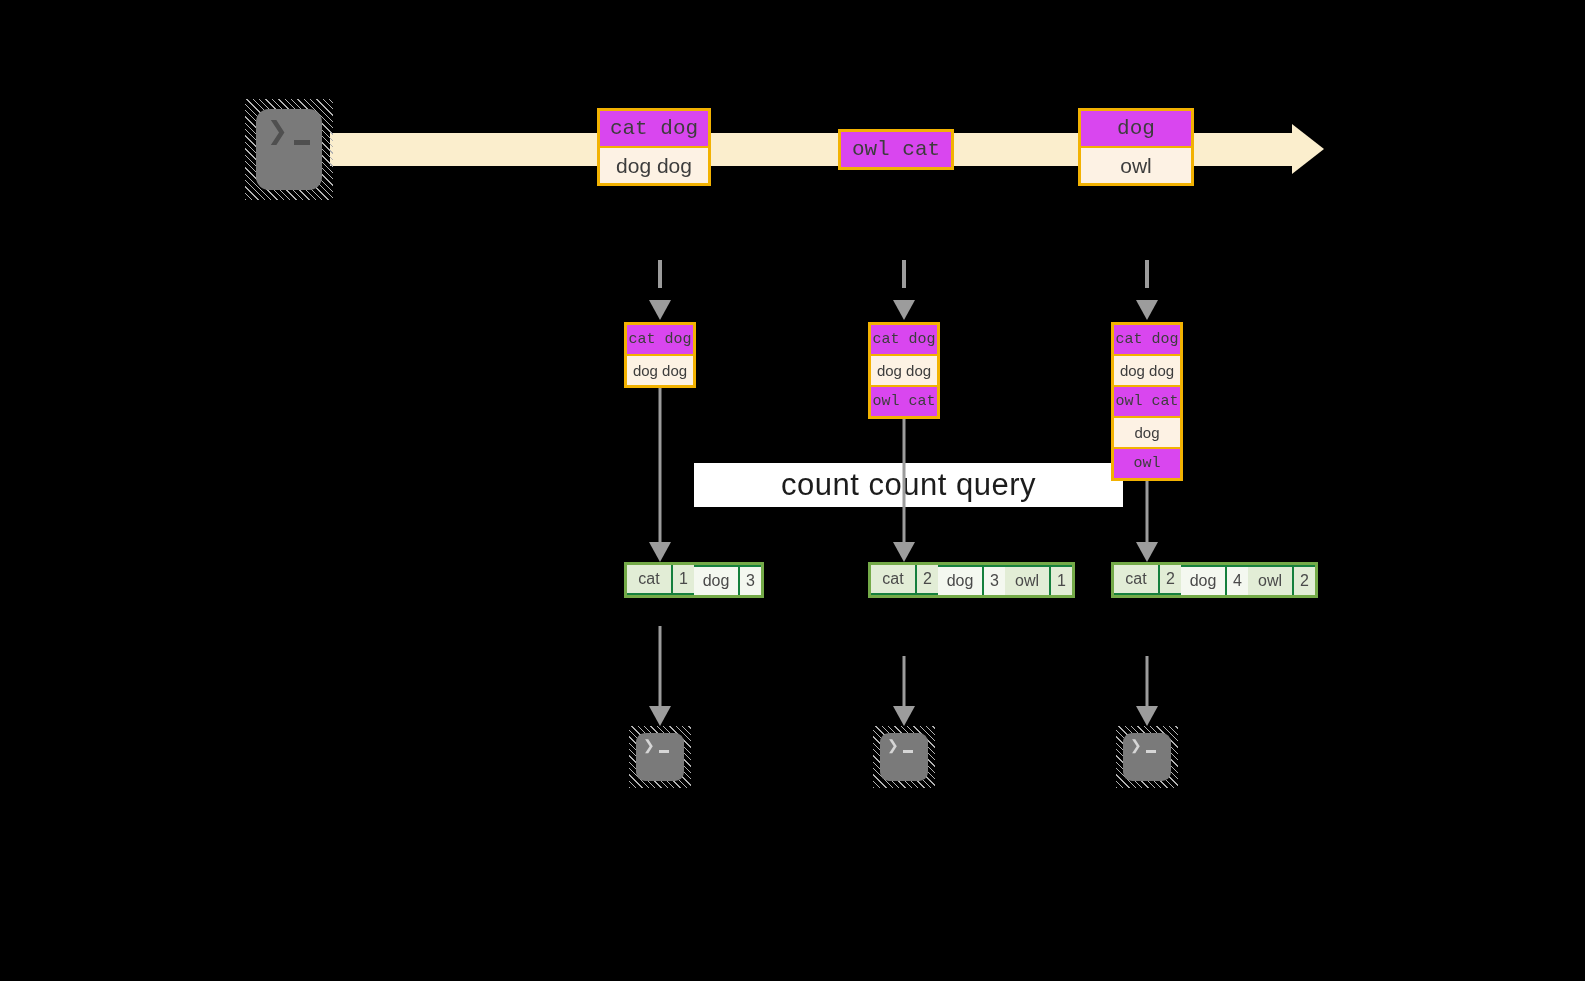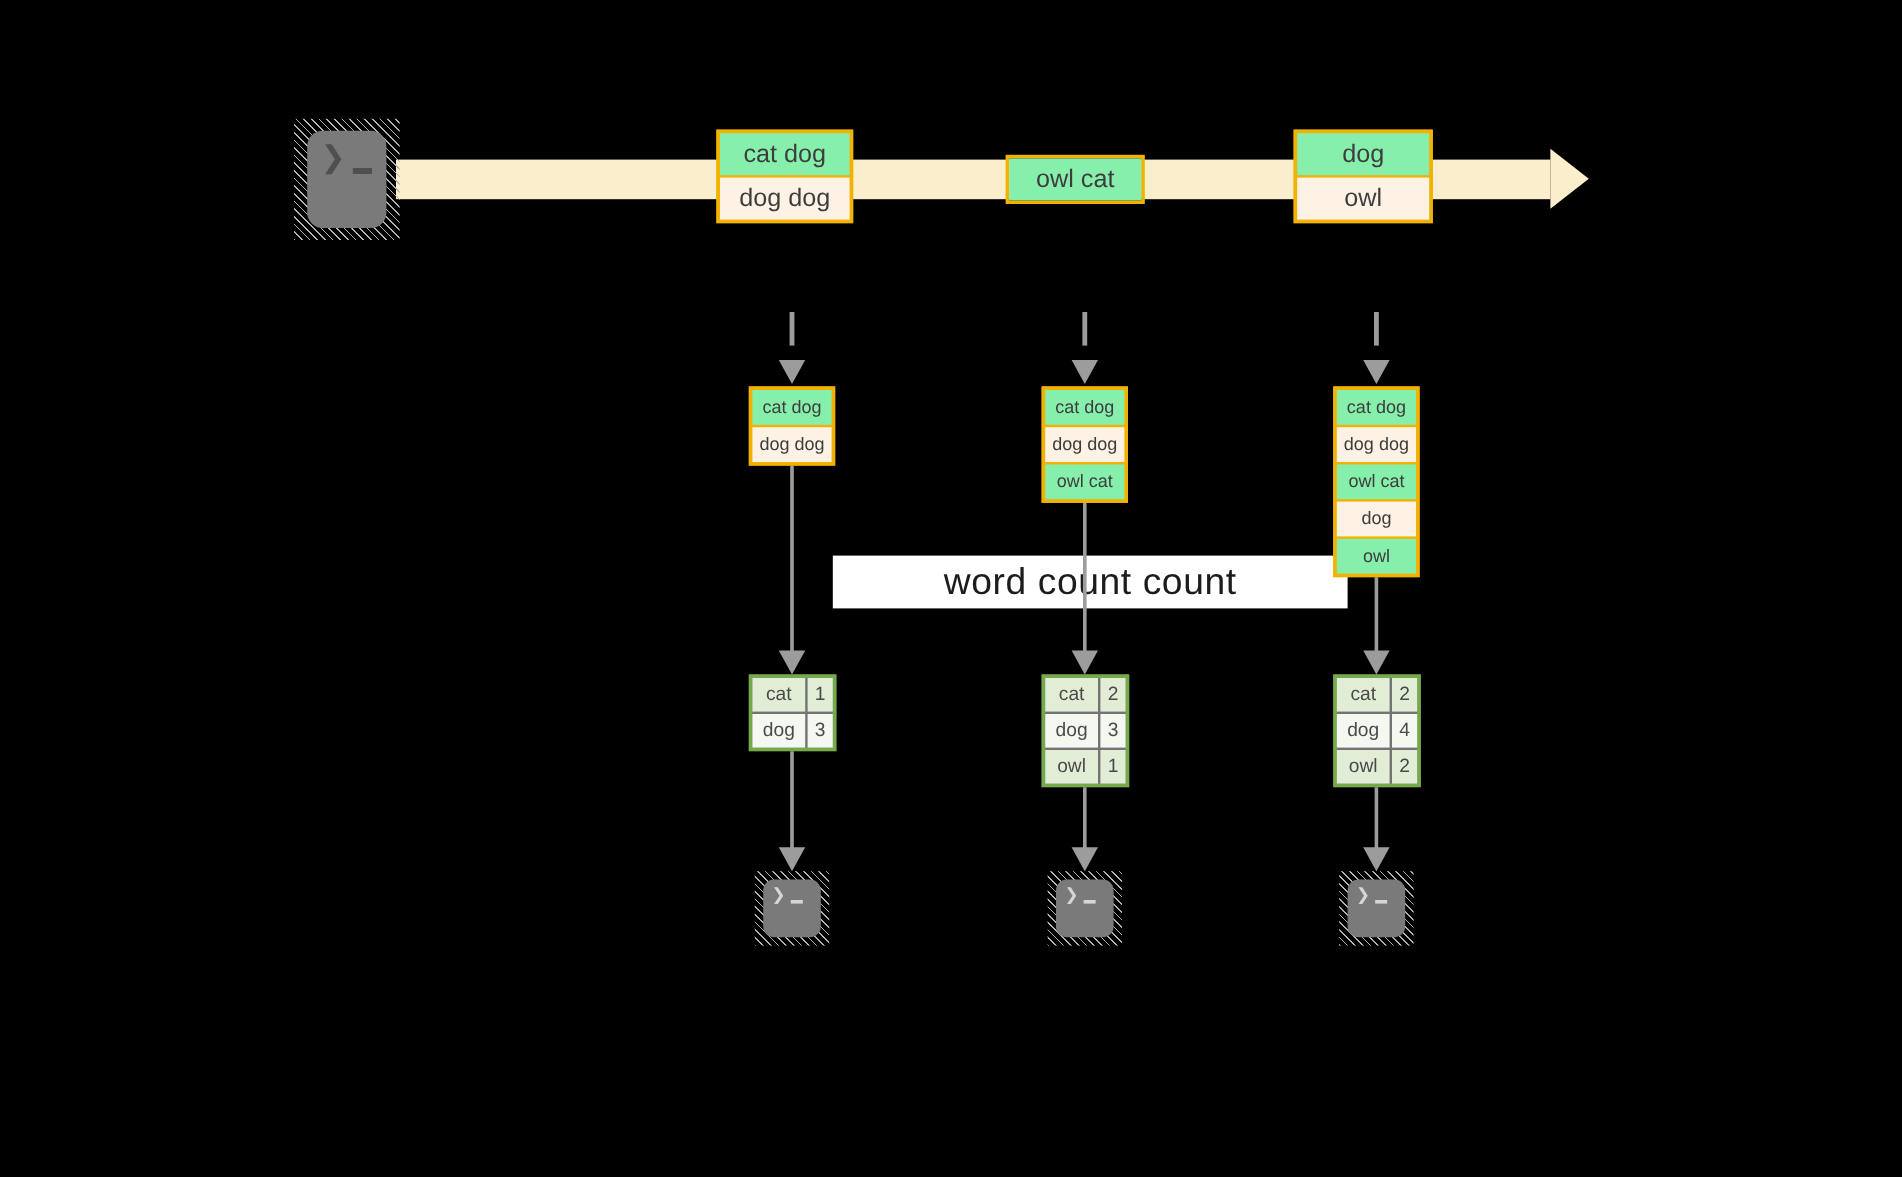--- a/index.html
+++ b/index.html
@@ -16,25 +16,25 @@
   .stream-head{left:1292px;top:124px;width:0;height:0;
     border-top:25px solid transparent;border-bottom:25px solid transparent;
     border-left:32px solid #FBEECD;}
 
   
   .obox{border:3px solid #F2B202;display:flex;flex-direction:column;background:#F2B202;z-index:3;}
   .orow{display:flex;align-items:center;justify-content:center;}
   .orow + .orow{margin-top:2px;}
   .event .orow{height:35px;font-size:21px;}
   .state .orow{height:29px;font-size:15px;}
-  .fill-a{background:#86efac;}
+  .fill-a{background:#d946ef;font-family:Liberation Mono, monospace;}
   .fill-b{background:#FDF2E4;text-align:center;}
 
   
-  .gtable{border:3px solid #74AA48;display:flex;flex-direction:column;background:#737373;z-index:3;}
+  .gtable{border:3px solid #74AA48;display:flex;background:#15803d;z-index:3;}
   .grow{display:flex;}
   .grow + .grow{margin-top:2px;}
   .gcell{height:28px;display:flex;align-items:center;justify-content:center;font-size:16px;color:#4a4a4a;}
   .gword{width:44px;}
   .gnum{width:21px;margin-left:2px;}
   .gfill-a{background:#E2EDD6;}
   .gfill-b{background:#F4F8F0;}
 
   
   .vstem{width:3px;background:#9C9C9C;transform:translateX(-1.5px);z-index:2;}
@@ -105,21 +105,21 @@
   </div>
   <div class="abs obox state" style="left:1111px;top:322px;width:66px;">
     <div class="orow fill-a">cat dog</div>
     <div class="orow fill-b">dog dog</div>
     <div class="orow fill-a">owl cat</div>
     <div class="orow fill-b">dog</div>
     <div class="orow fill-a">owl</div>
   </div>
 
   <div class="abs query-band">
-    <span>word count count</span>
+    <span>count count query</span>
   </div>
 
   <div class="abs vstem" style="left:660px;top:388px;height:158px;"></div>
   <div class="abs vhead" style="left:660px;top:542px;"></div>
   <div class="abs vstem" style="left:904px;top:419px;height:127px;"></div>
   <div class="abs vhead" style="left:904px;top:542px;"></div>
   <div class="abs vstem" style="left:1147px;top:481px;height:65px;"></div>
   <div class="abs vhead" style="left:1147px;top:542px;"></div>
 
   <div class="abs gtable" style="left:624px;top:562px;">

